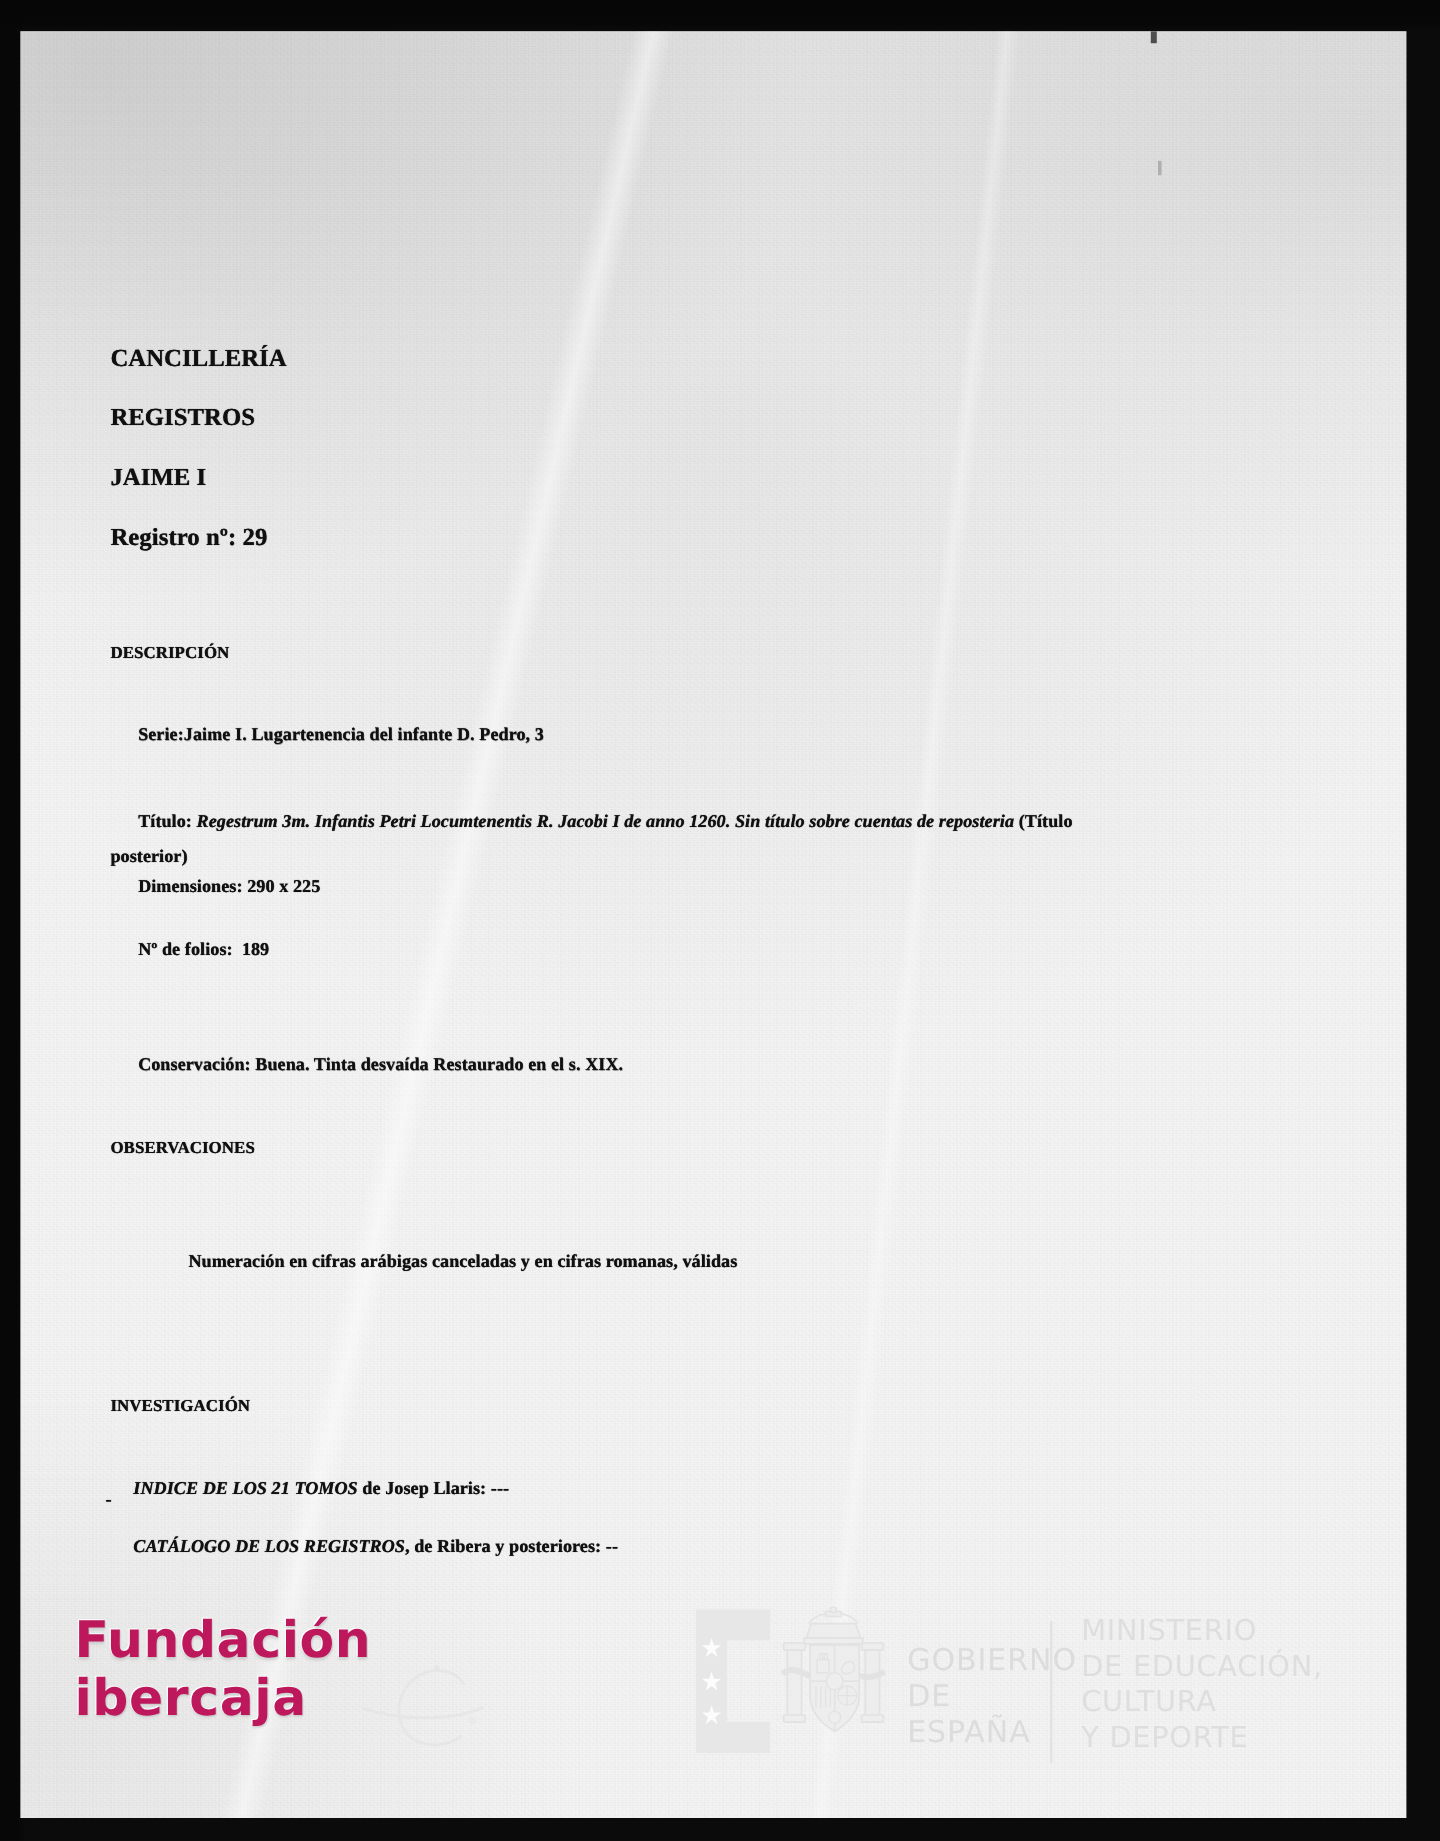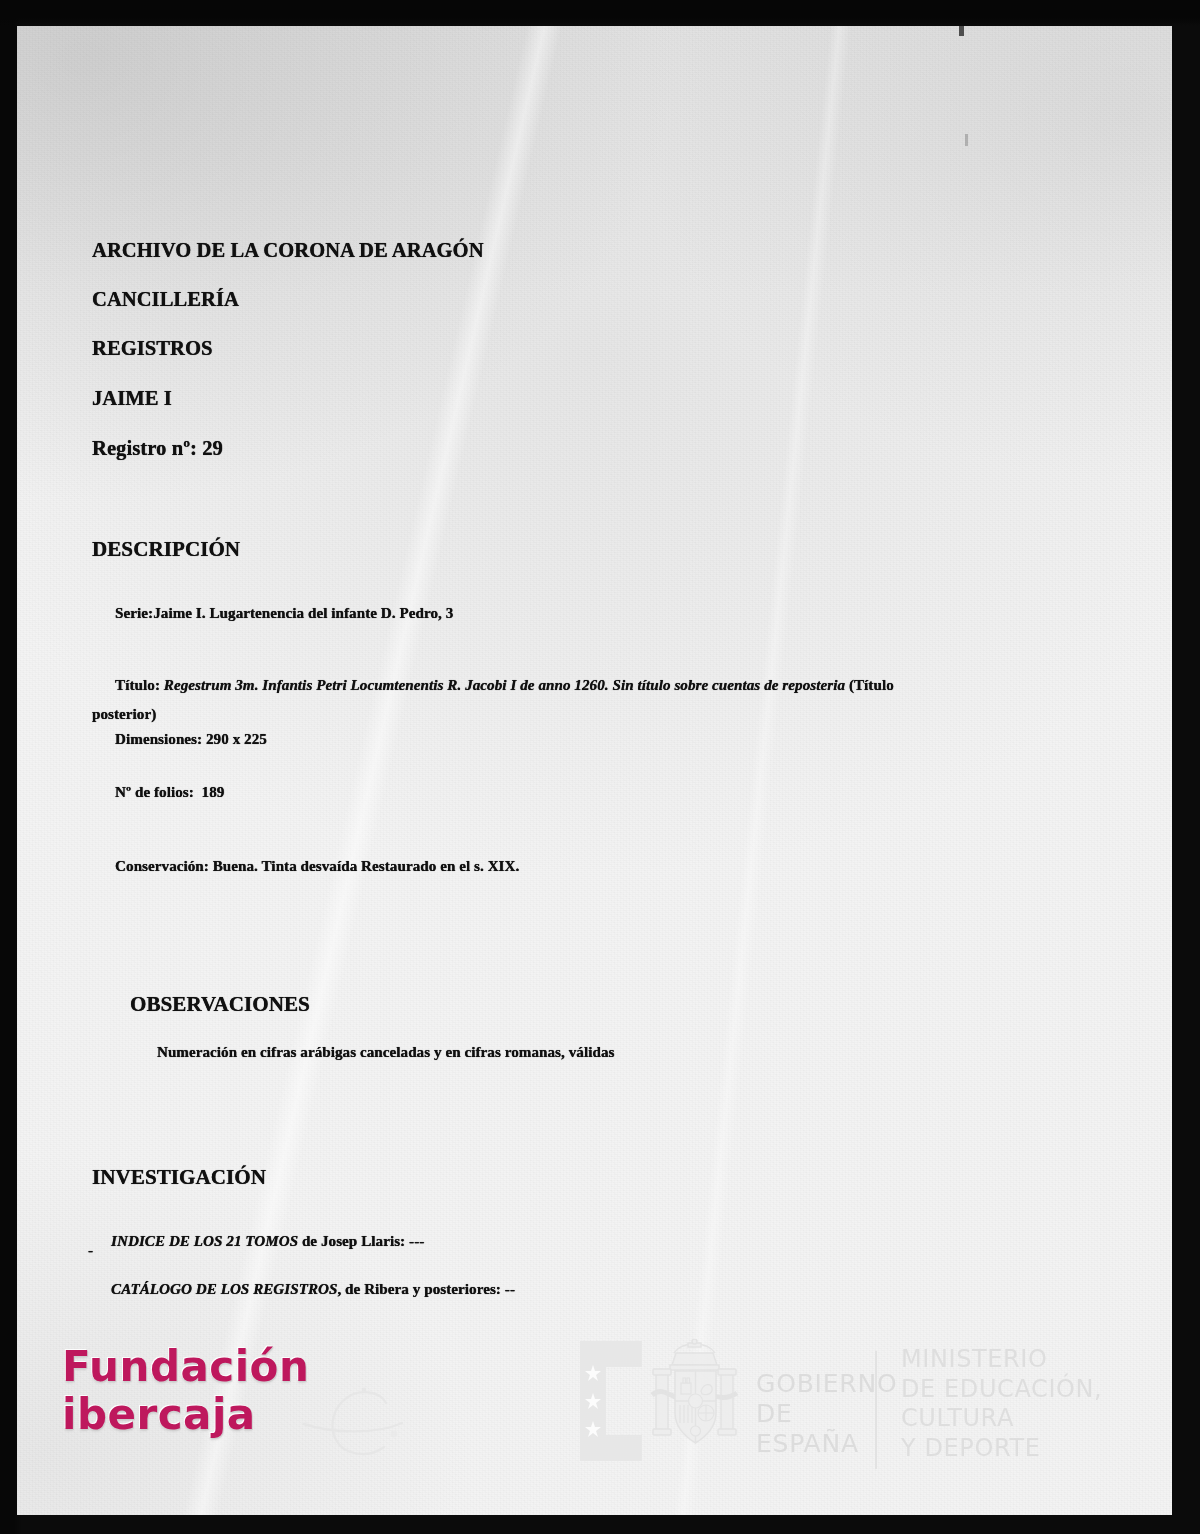--- a/index.html
+++ b/index.html
@@ -62,21 +62,21 @@
     color:#101010;
   }
   .line{
     font-weight:700;
     letter-spacing:.1px;
     white-space:pre-wrap;
     
     text-shadow:0 0 .7px rgba(0,0,0,.85), .4px .2px .5px rgba(0,0,0,.30);
   }
   .head    { font-size:20.5px; }
-  .section { font-size:21px; }
+  .section { font-size:14px; }
   .field   { font-size:15px; }
   .it      { font-style:italic; }
 
   
   .at{position:absolute;left:0;}
 
   
   #footer{position:absolute;left:0;bottom:0;width:100%;height:200px;}
 
   #ibercaja{
@@ -132,21 +132,20 @@
 <div id="paper">
   <div class="tone"></div>
   <div class="grain"></div>
   <div class="streaks"></div>
 
   <div class="speck" style="left:942px;top:0px;width:5px;height:10px;"></div>
   <div class="speck" style="left:948px;top:108px;width:3px;height:12px;opacity:.25;"></div>
 
   <div id="content">
 
-    <div class="line head at" style="top:213px;">ARCHIVO DE LA CORONA DE ARAGÓN</div>
     <div class="line head at" style="top:262px;text-align:right;">CANCILLERÍA</div>
     <div class="line head at" style="top:311px;">REGISTROS</div>
     <div class="line head at" style="top:361px;font-family:Liberation Serif, serif;">JAIME I</div>
     <div class="line head at" style="top:411px;">Registro nº: 29</div>
 
     <div class="line section at" style="top:511px;">DESCRIPCIÓN</div>
 
     <div class="line field at" style="top:562px;">
       <span>Serie:</span><span>Jaime I. Lugartenencia del infante D. Pedro, 3</span>
     </div>
@@ -157,25 +156,25 @@
 
     <div class="line field at" style="top:688px;">
       <span>Dimensiones: </span><span>290 x 225</span>
     </div>
 
     <div class="line field at" style="top:741px;">
       <span>Nº de folios: </span><span> 189</span>
     </div>
 
 
-    <div class="line field at" style="top:815px;">
+    <div class="line field at" style="top:837px;">
       <span>Conservación: </span><span>Buena. Tinta desvaída Restaurado en el s. XIX.</span>
     </div>
 
-    <div class="line section at" style="top:966px;margin-left:38px;">OBSERVACIONES</div>
+    <div class="line section at" style="top:924px;">OBSERVACIONES</div>
     <div class="line field at" style="top:1018px;left:65px;">Numeración en cifras arábigas canceladas y en cifras romanas, válidas</div>
 
     <div class="line section at" style="top:1139px;">INVESTIGACIÓN</div>
 
     <div class="line field at" style="top:1190px;left:-4px;">
       <span class="it">INDICE DE LOS 21 TOMOS</span><span> de Josep Llaris: ---</span>
     </div>
 
     <div class="line field at" style="top:1216px;left:-4px;font-size:15px;">-</div>
 

